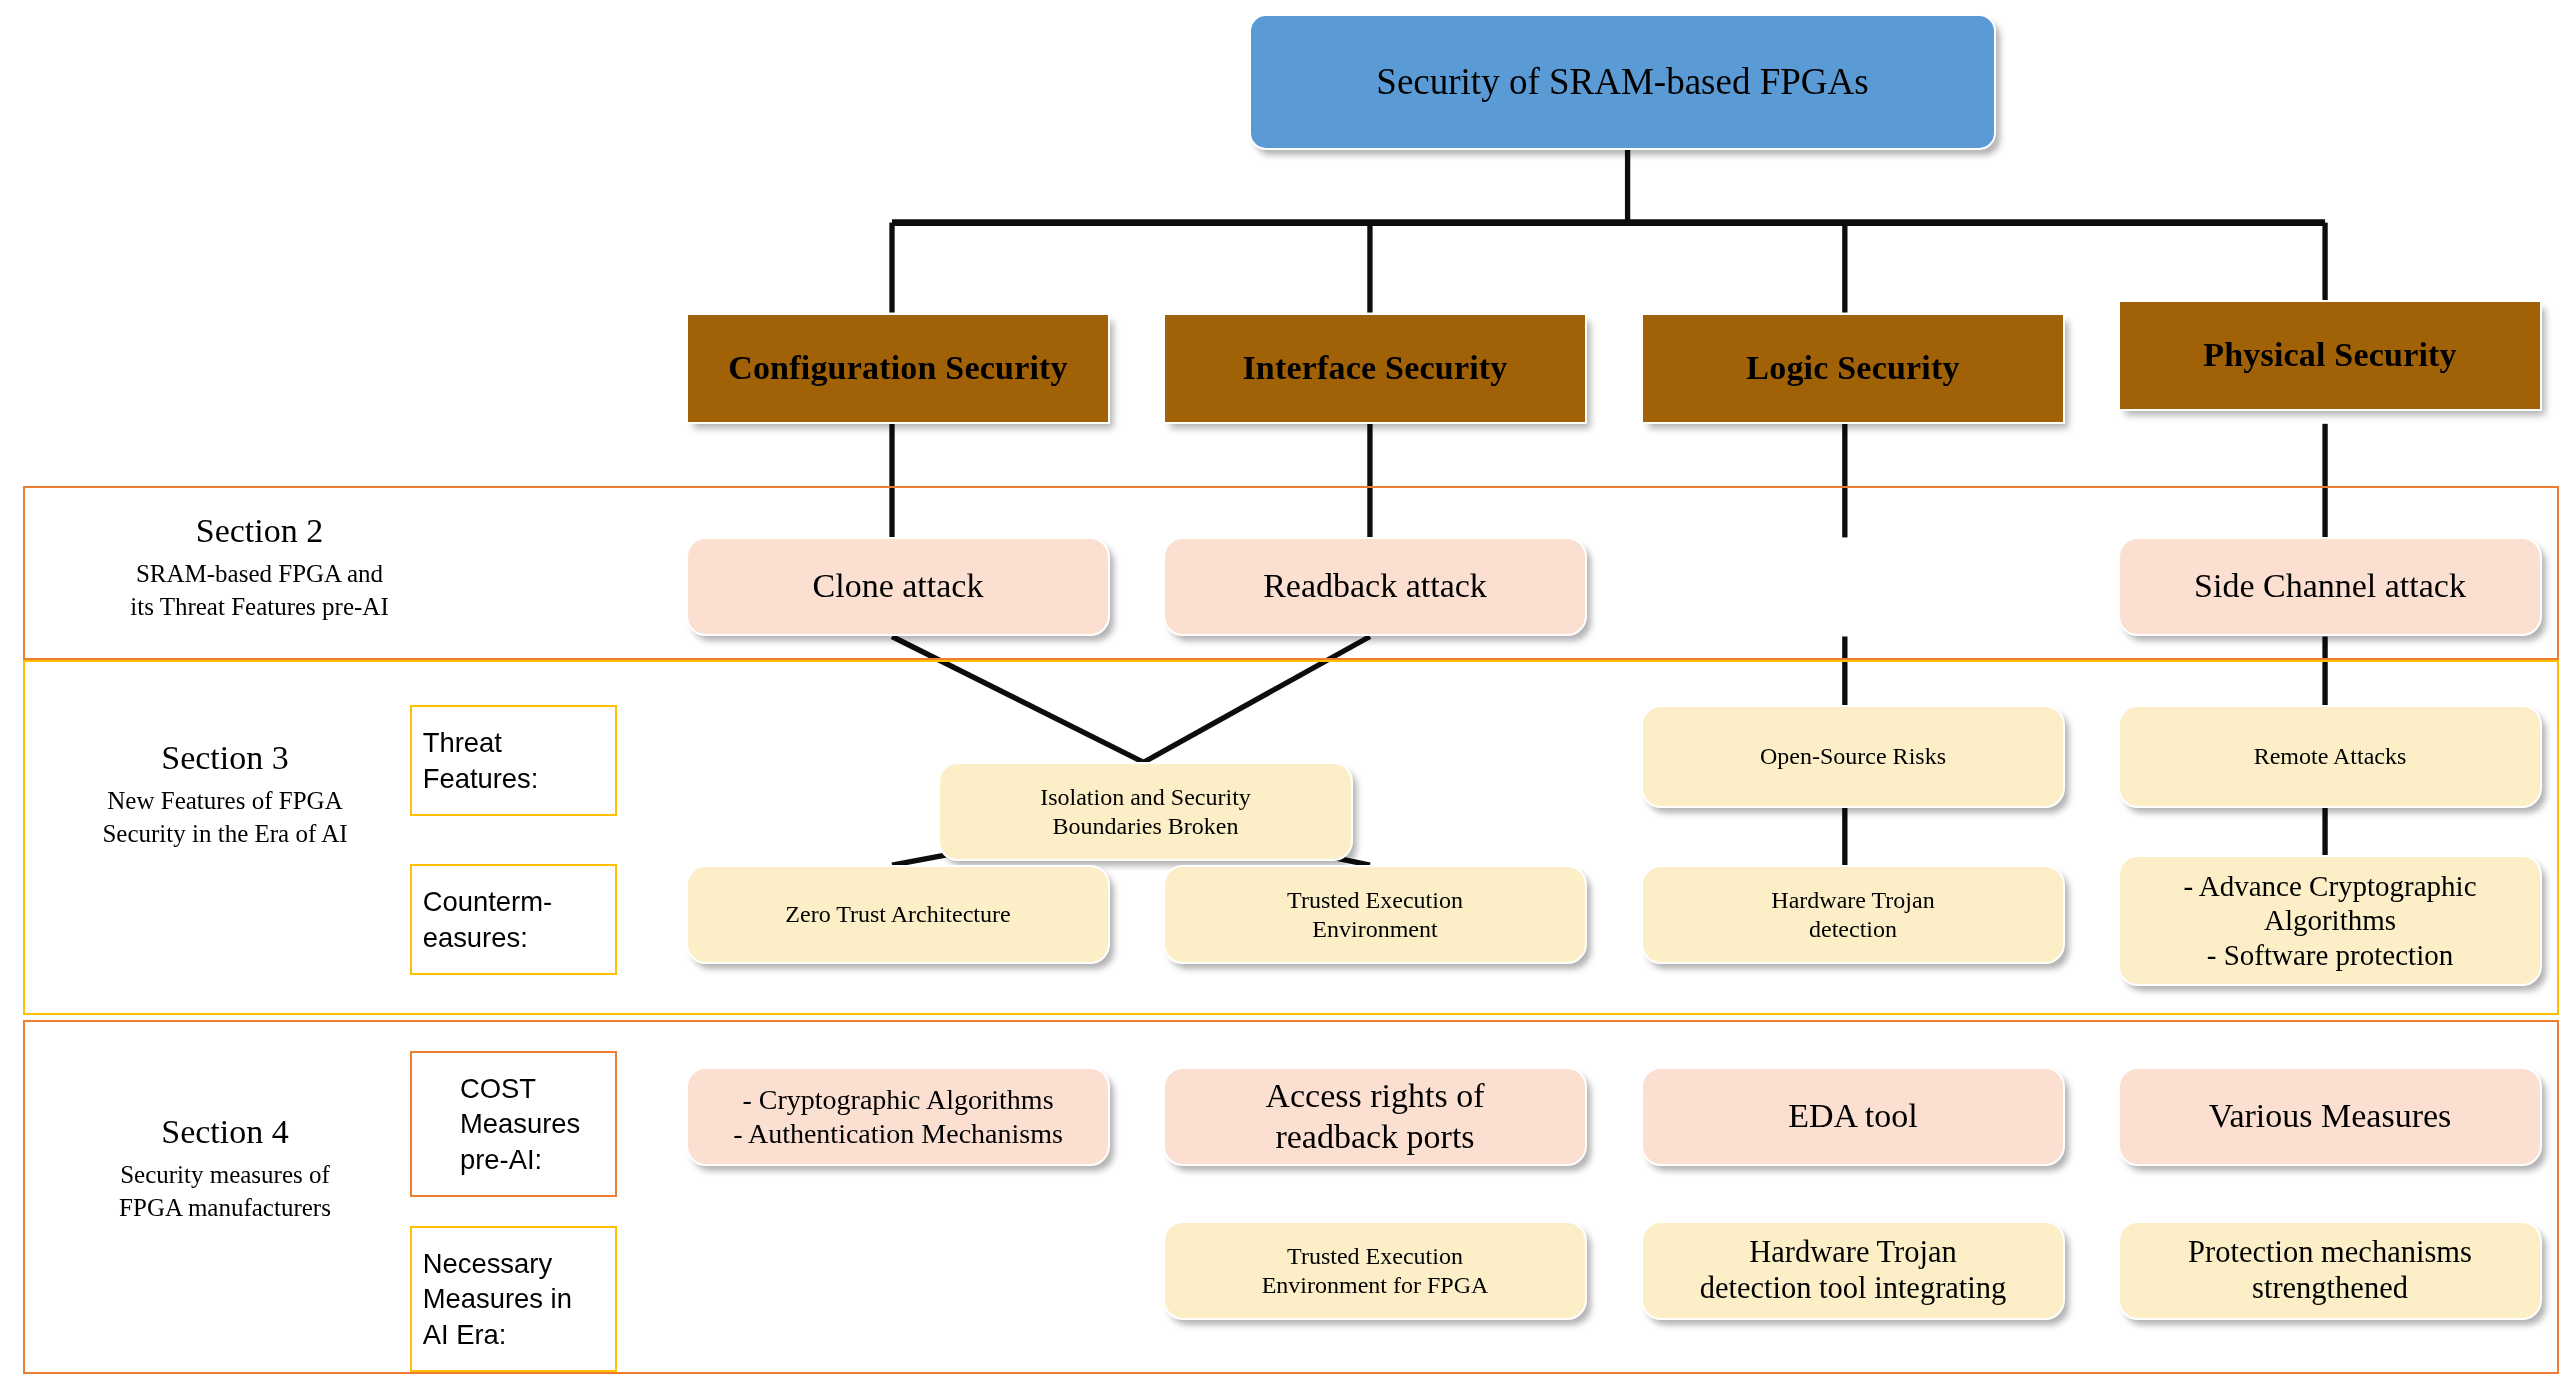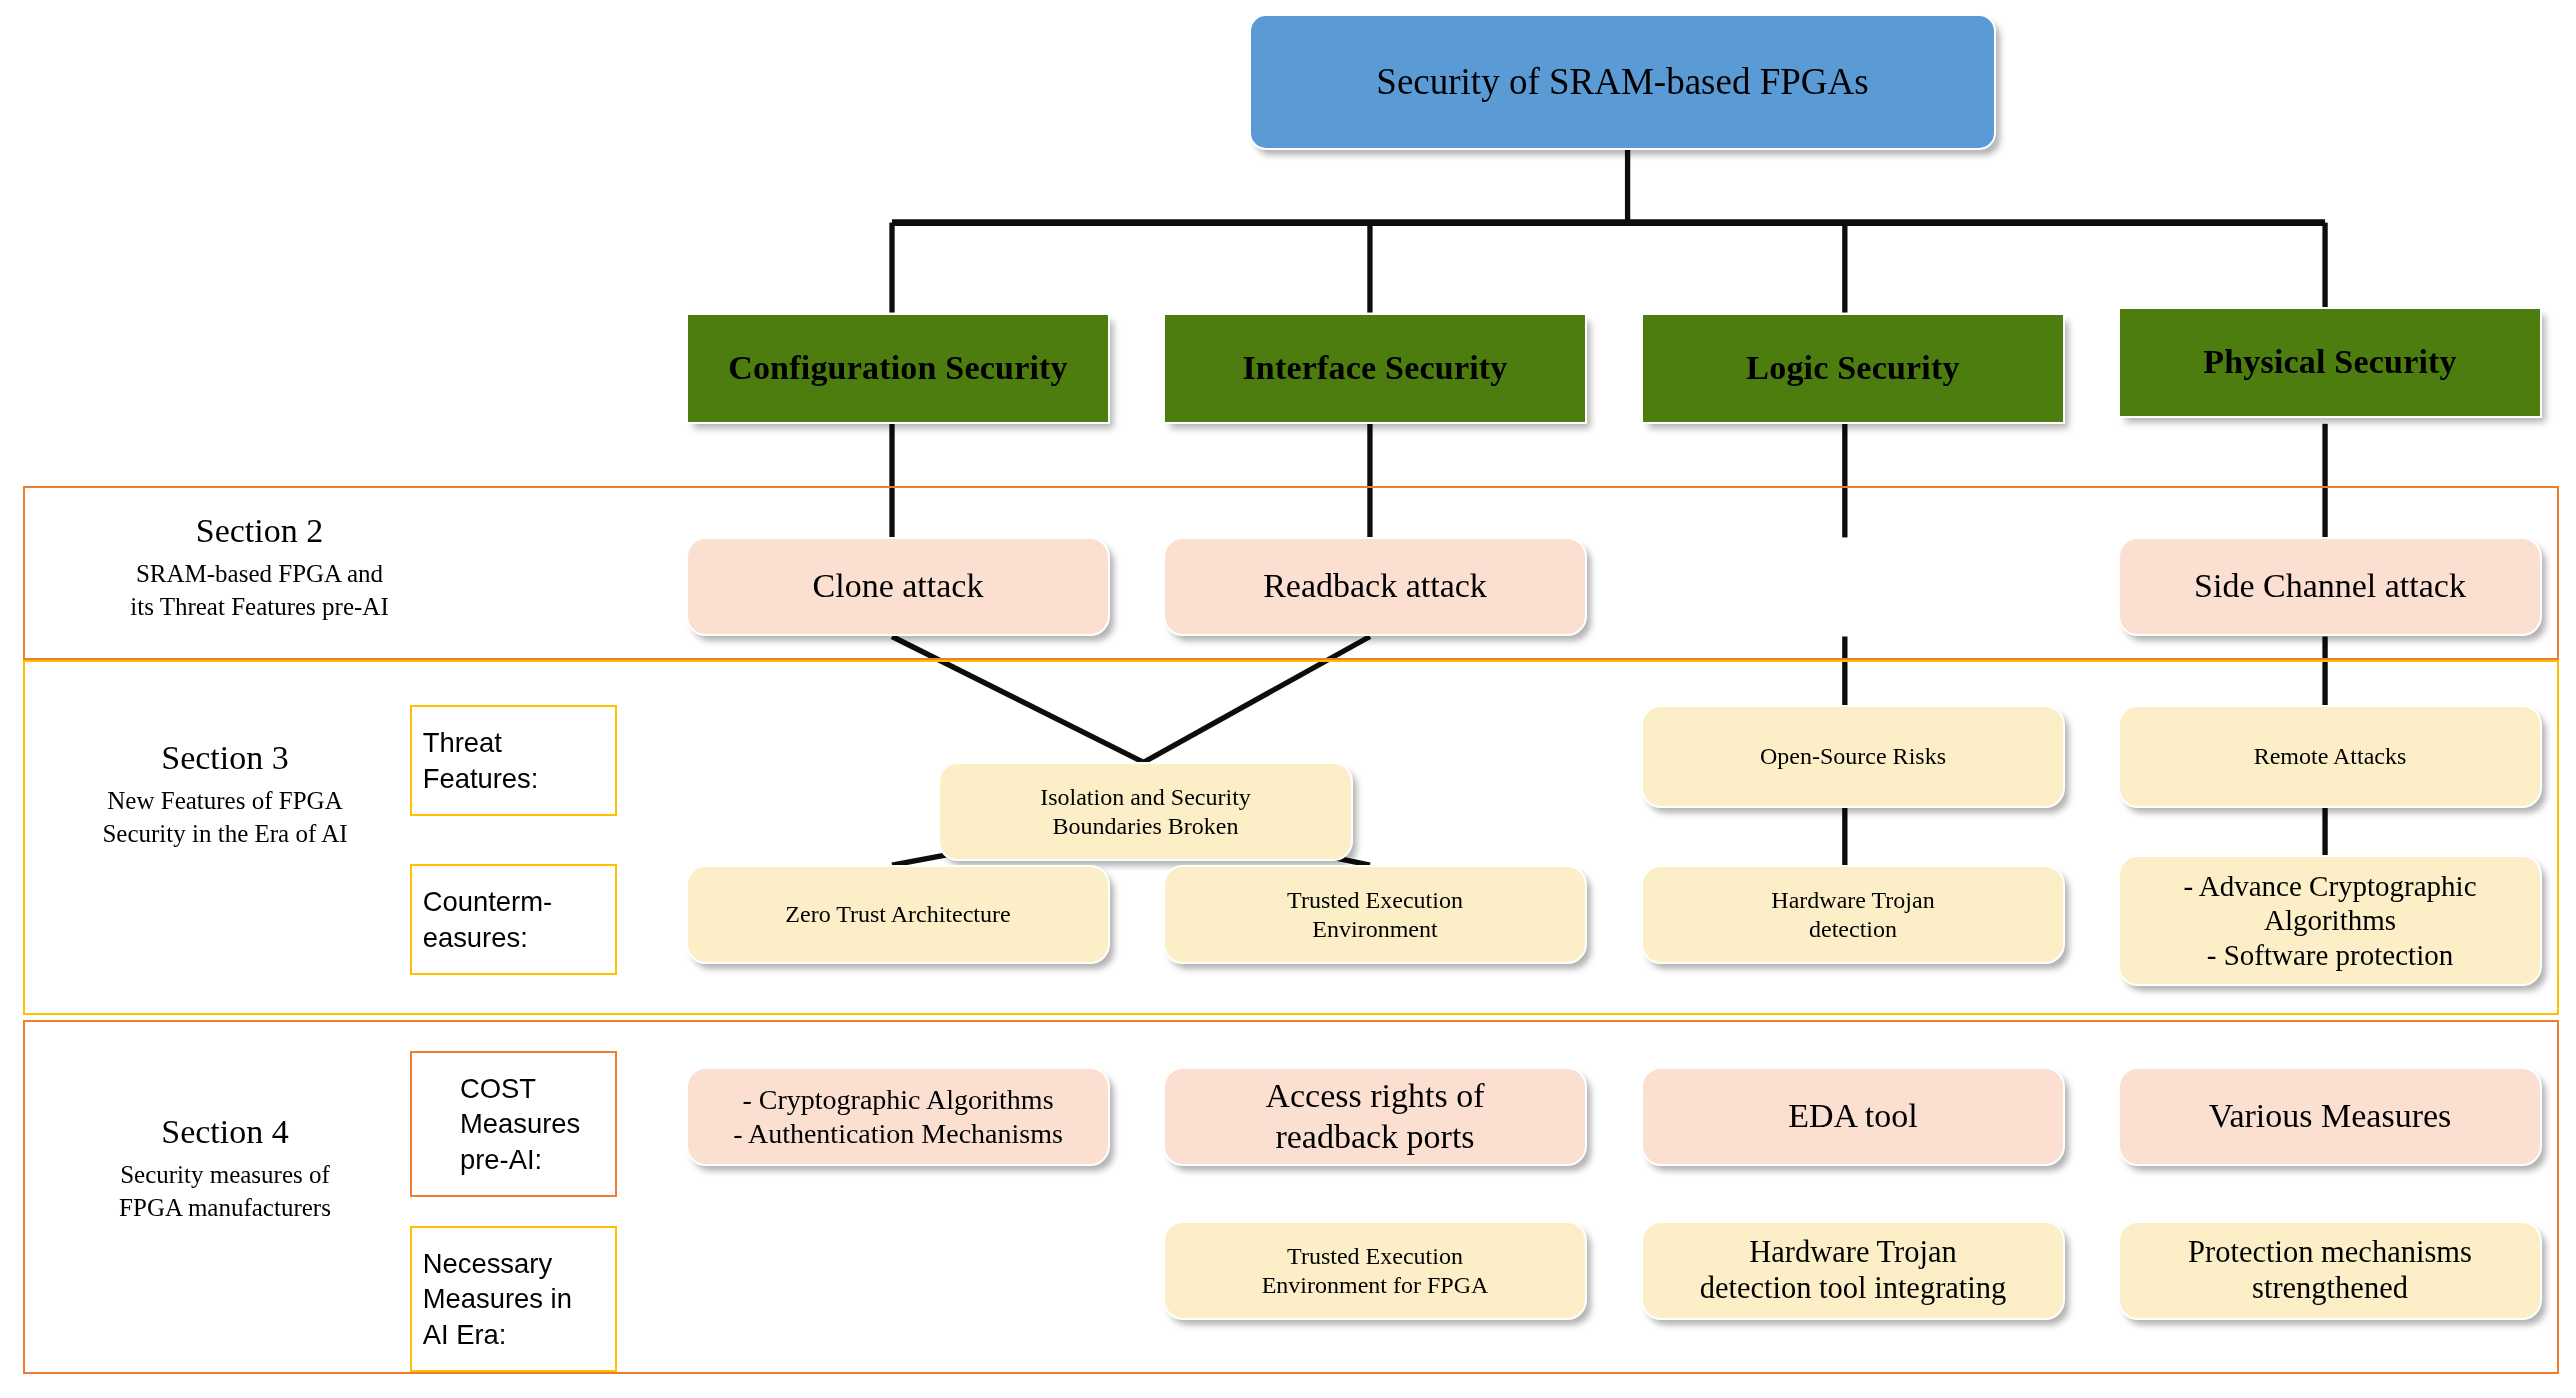--- a/index.html
+++ b/index.html
@@ -20,21 +20,21 @@
     display:flex;align-items:center;justify-content:center;
     text-align:center;line-height:1.18;
     color:#000;
     box-shadow:5.3px 6.1px 6.9px -1.5px rgba(0,0,0,0.30);
     border:2.3px solid #ffffff;
     z-index:3;
   }
   .node .txt{display:block;width:100%;white-space:pre-line;}
 
   .root{background:#5B9BD5;border-radius:17px;font-size:37px;}
-  .cat{background:#4d7c0f;border-radius:0;font-weight:bold;font-size:34px;letter-spacing:0.2px;}
+  .cat{background:#a16207;border-radius:0;font-weight:bold;font-size:34px;letter-spacing:0.2px;}
   .pink{background:#FBE0D2;border-radius:20px;font-size:34px;}
   .cream{background:#FCEFC7;border-radius:20px;font-size:24px;}
   .pink.tight,.cream.tight{font-size:31px;}
 
   
   .seclabel{position:absolute;text-align:center;color:#000;z-index:4;}
   .seclabel .big{font-size:34px;line-height:1.1;display:block;}
   .seclabel .small{font-size:25px;line-height:1.3;display:block;margin-top:9.1px;white-space:pre-line;}
 
   
@@ -96,21 +96,21 @@
 
   <div class="node cat" style="left:686px;top:313px;width:424px;height:111px;">
     <span class="txt">Configuration Security</span>
   </div>
   <div class="node cat" style="left:1163px;top:313px;width:424px;height:111px;">
     <span class="txt">Interface  Security</span>
   </div>
   <div class="node cat" style="left:1641px;top:313px;width:424px;height:111px;">
     <span class="txt">Logic  Security</span>
   </div>
-  <div class="node cat" style="left:2118px;top:307px;width:424px;height:111px;">
+  <div class="node cat" style="left:2118px;top:300px;width:424px;height:111px;">
     <span class="txt">Physical  Security</span>
   </div>
 
   <div class="seclabel" style="left:46px;top:512px;width:427px;">
     <span class="big">Section 2</span>
     <span class="small">SRAM-based FPGA and
 its Threat Features pre-AI</span>
   </div>
 
   <div class="node pink" style="left:686px;top:537px;width:424px;height:99px;">

